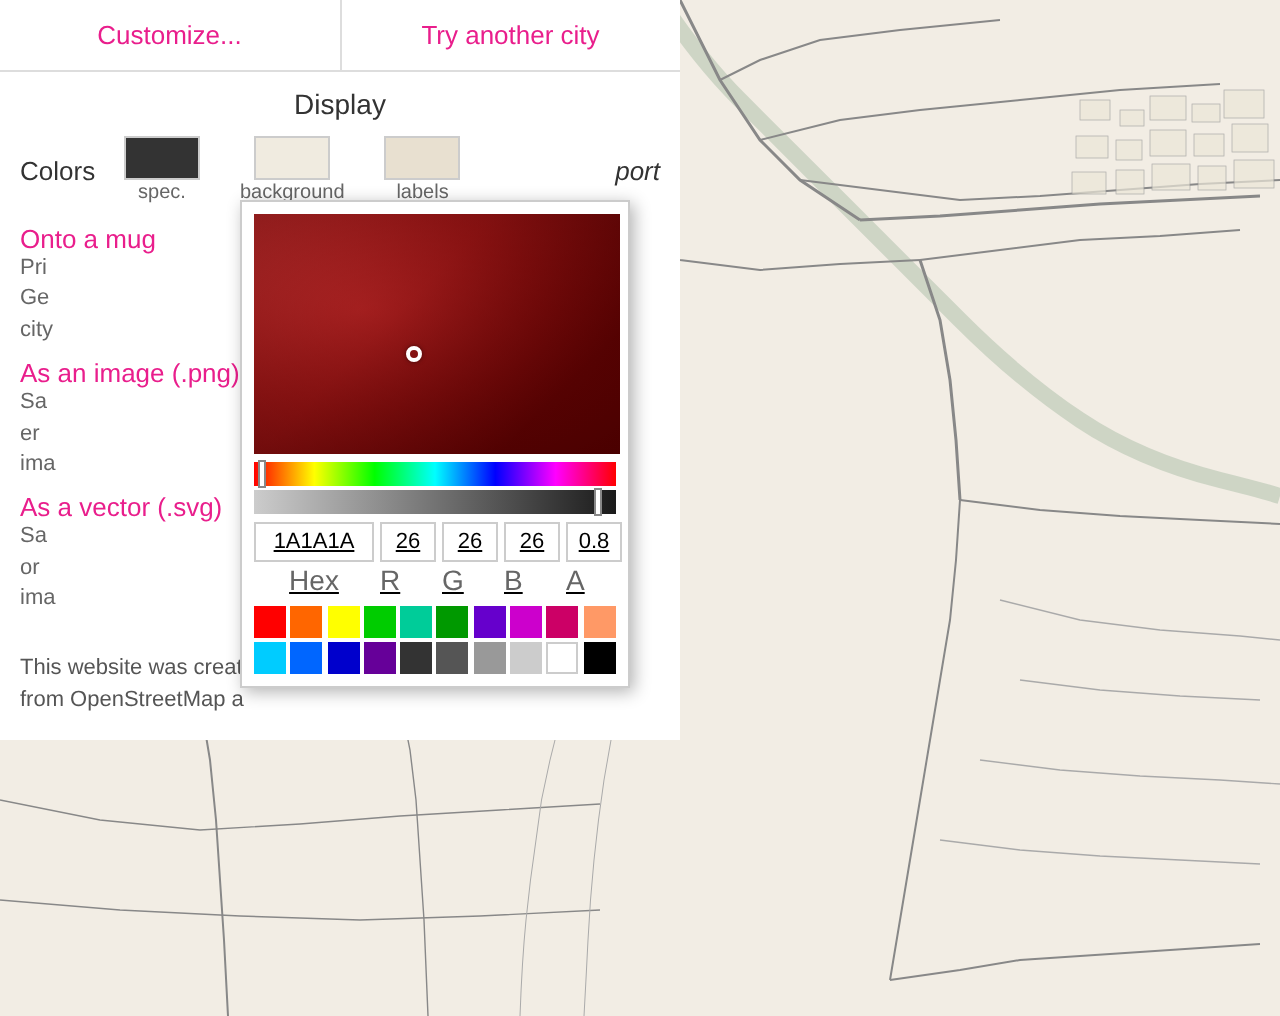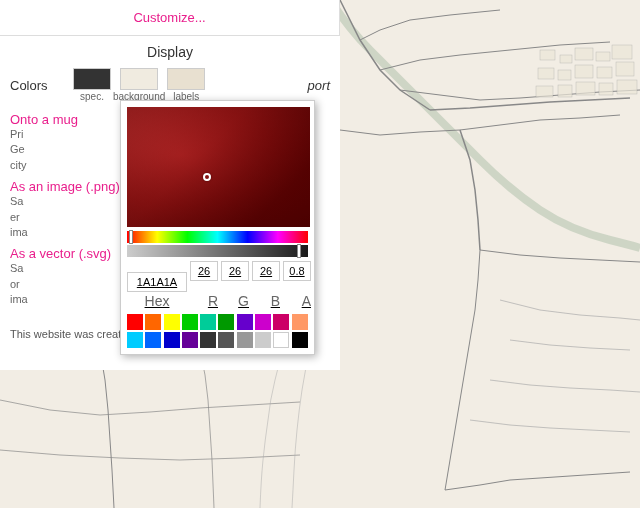--- a/index.html
+++ b/index.html
@@ -63,26 +63,26 @@
     
     .colors-row {
       display: flex;
       align-items: center;
       padding: 4px 10px;
       gap: 6px;
     }
     .colors-label {
       font-size: 13px;
       color: #333;
-      margin-right: 12px;
+      margin-right: 1px;
       min-width: 45px;
     }
     .color-swatch-group {
       display: flex;
-      gap: 2px;
+      gap: 20px;
     }
     .color-swatch-item {
       display: flex;
       flex-direction: column;
       align-items: center;
       font-size: 10px;
       color: #666;
     }
     .color-box {
       width: 38px;
@@ -235,22 +235,21 @@
       width: 60px;
       height: 20px;
       border: 1px solid #ccc;
       font-size: 11px;
       padding: 0 2px;
       text-align: center;
     }
     .rgba-input-group {
       display: flex;
       flex-direction: column;
-      align-items: flex-end;
-      gap: 11px;
+      align-items: flex-start;
     }
     .rgba-input {
       width: 28px;
       height: 20px;
       border: 1px solid #ccc;
       font-size: 11px;
       padding: 0 2px;
       text-align: center;
     }
     .input-label {
@@ -328,20 +327,21 @@
       <rect x="599" y="83" width="14" height="12"></rect>
       <rect x="617" y="80" width="20" height="14"></rect>
     </g>
   </svg>
 </div>
 
 <div class="left-panel">
 
   <div class="top-nav">
     <button class="nav-tab">Customize...</button>
+    <button class="nav-tab">Try another city</button>
   </div>
 
   <div class="display-header">Display</div>
 
   <div class="colors-row">
     <span class="colors-label">Colors</span>
     <div class="color-swatch-group">
       <div class="color-swatch-item">
         <div class="color-box" style="background:#333333;"></div>
         <span class="swatch-label">spec.</span>
@@ -369,20 +369,21 @@
     </div>
     <div class="link-row">
       <div class="link-pink">As a vector (.svg)</div>
       <div class="link-desc">Sa<br>or<br>ima</div>
     </div>
   </div>
 
   <div class="about-section">
     <div class="about-text">
       <span>This website was create</span><br>
+      <span>from OpenStreetMap a</span>
     </div>
   </div>
 </div>
 
 <div class="color-picker-popup">
 
   <div class="gradient-area">
     <div class="gradient-base"></div>
     <div class="gradient-dark"></div>
 

